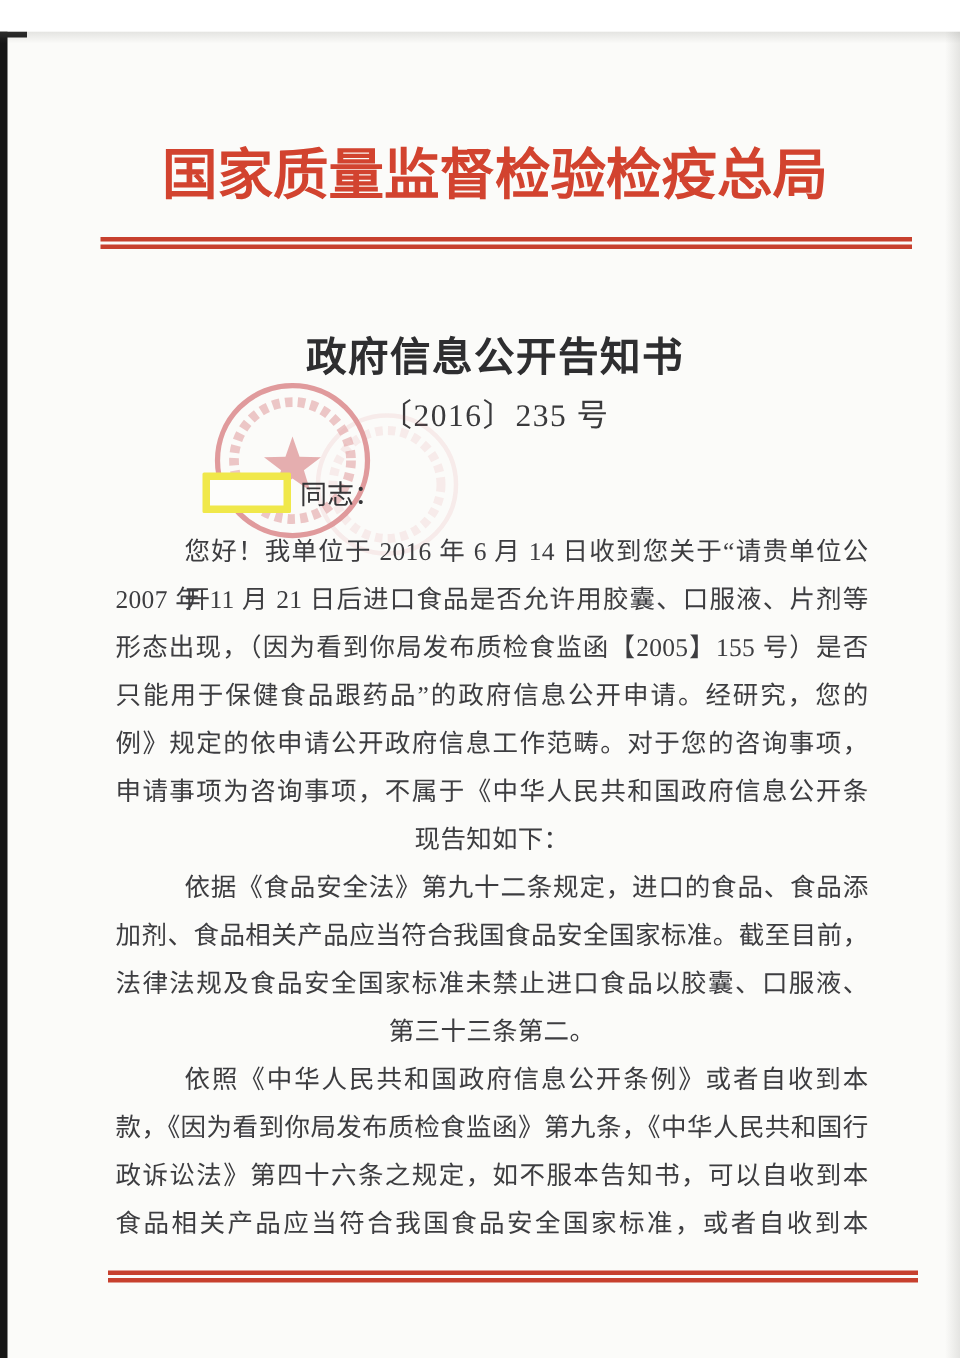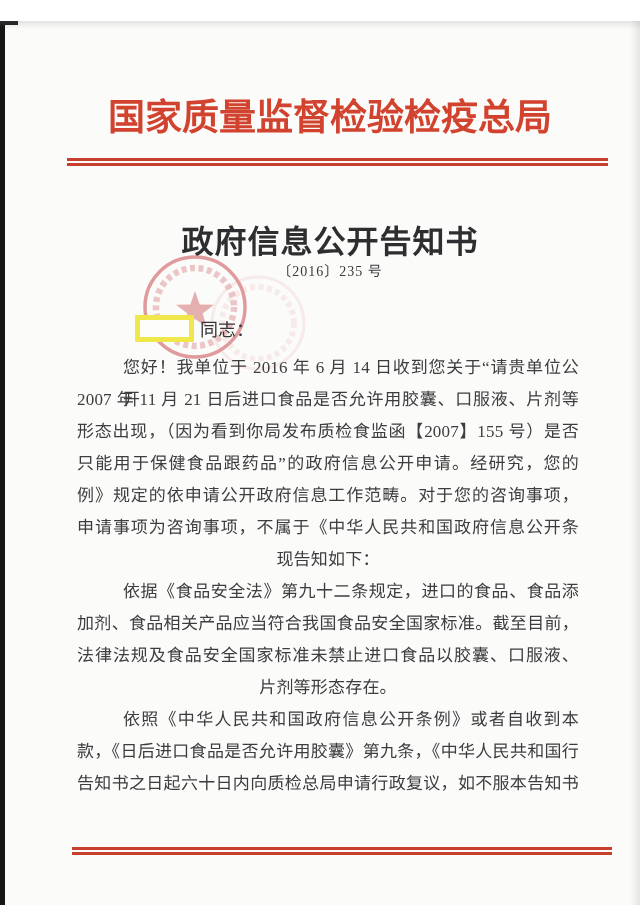--- a/index.html
+++ b/index.html
@@ -37,26 +37,26 @@
   .rule{
     position:absolute;height:2px;
     border-top:3px solid var(--rule_red);
     border-bottom:3px solid var(--rule_red);
   }
   .masthead-rule{left:67px;top:137px;width:541px;}
   .footer-rule{left:72px;top:826px;width:540px;}
   
   .doc-title{
     position:absolute;left:40px;top:195px;width:580px;margin:0;
-    text-align:center;font-size:32px;font-weight:bold;letter-spacing:1px;
+    text-align:center;font-size:27px;font-weight:bold;letter-spacing:1px;
     color:#2e2e30;
   }
   .doc-number{
     position:absolute;left:40px;top:239px;width:580px;
-    text-align:center;font-size:14px;color:#3a3a3c;letter-spacing:1px;
+    text-align:center;font-size:21px;color:#3a3a3c;letter-spacing:1px;
   }
   
   .stamp{
     position:absolute;left:115px;top:206px;width:160px;height:160px;
     overflow:visible;opacity:0.62;filter:blur(0.4px);
     pointer-events:none;
   }
   
   .salutation{
     position:absolute;left:87px;top:292px;height:30px;
@@ -106,28 +106,29 @@
   </svg>
 
   <div class="salutation">
     <span class="redaction"></span>
     <span>同志：</span>
   </div>
 
   <div class="body-text">
       <div class="line justify indent">您好！我单位于 2016 年 6 月 14 日收到您关于“请贵单位公开</div>
       <div class="line justify">2007 年 11 月 21 日后进口食品是否允许用胶囊、口服液、片剂等</div>
-      <div class="line justify">形态出现，（因为看到你局发布质检食监函【2007】155 号）是否</div>
+      <div class="line justify">形态出现，（因为看到你局发布质检食监函【2005】155 号）是否</div>
       <div class="line justify">只能用于保健食品跟药品”的政府信息公开申请。经研究，您的</div>
       <div class="line justify">例》规定的依申请公开政府信息工作范畴。对于您的咨询事项，</div>
       <div class="line justify">申请事项为咨询事项，不属于《中华人民共和国政府信息公开条</div>
       <div class="line plain">现告知如下：</div>
       <div class="line justify indent">依据《食品安全法》第九十二条规定，进口的食品、食品添</div>
       <div class="line justify">加剂、食品相关产品应当符合我国食品安全国家标准。截至目前，</div>
       <div class="line justify">法律法规及食品安全国家标准未禁止进口食品以胶囊、口服液、</div>
-      <div class="line plain">片剂等形态存在。</div>
+      <div class="line plain">第三十三条第二。</div>
       <div class="line justify indent">依照《中华人民共和国政府信息公开条例》或者自收到本</div>
-      <div class="line justify">款，《日后进口食品是否允许用胶囊》第九条，《中华人民共和国行</div>
-      <div class="line justify">告知书之日起六十日内向质检总局申请行政复议，如不服本告知书</div>
+      <div class="line justify">款，《因为看到你局发布质检食监函》第九条，《中华人民共和国行</div>
+      <div class="line justify">政诉讼法》第四十六条之规定，如不服本告知书，可以自收到本</div>
+      <div class="line justify">食品相关产品应当符合我国食品安全国家标准，或者自收到本</div>
     </div>
 
   <div class="rule footer-rule"></div>
 </div>
 
 </body></html>

